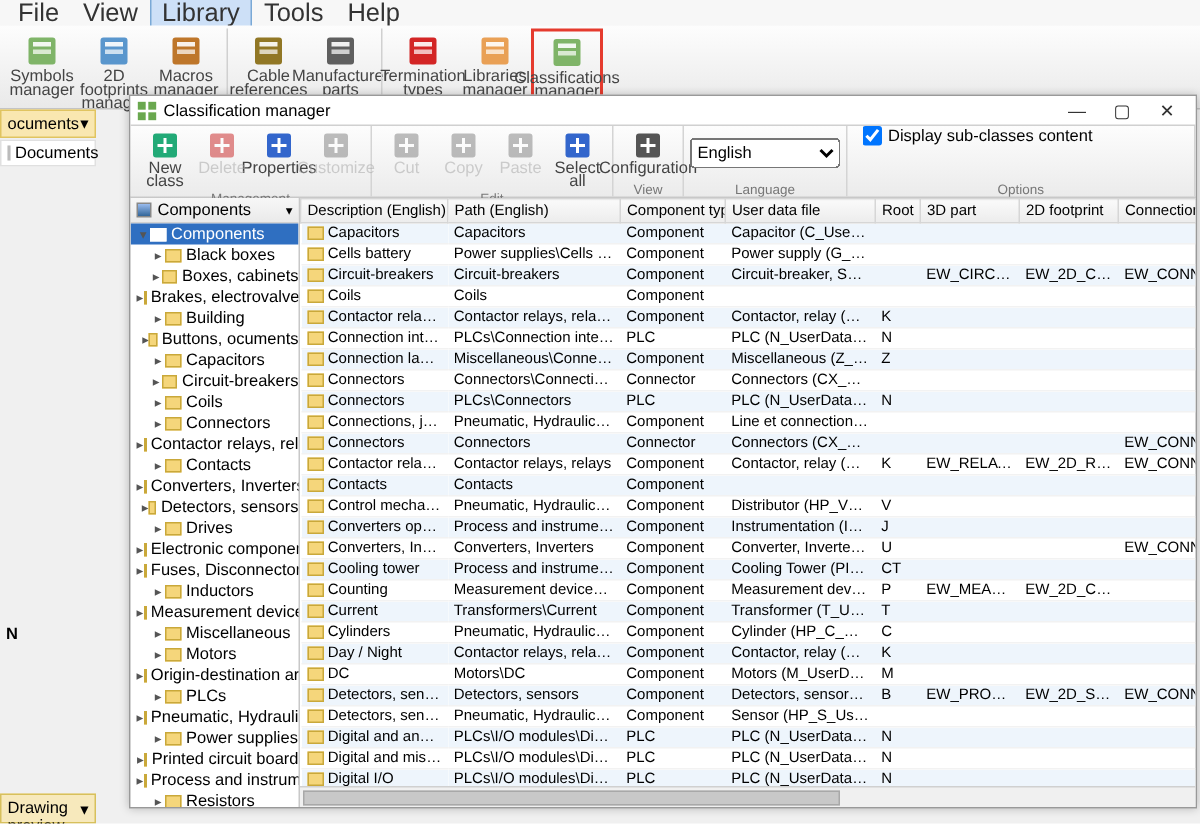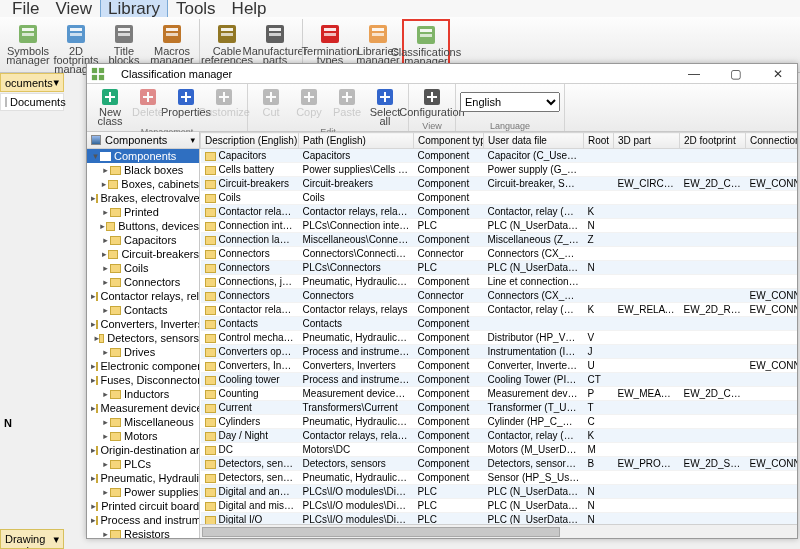--- a/index.html
+++ b/index.html
@@ -18,21 +18,21 @@
   .ribbon .sep { width: 1px; height: 52px; background: #d0d0d0; margin: 0 3px; }
 
   
   .left-col { position: absolute; left: 0; top: 73px; width: 64px; bottom: 0; }
   .left-col .hdr { background: #f9e7b0; border: 1px solid #e0c460; font-size: 10px; padding: 2px 4px; display: flex; justify-content: space-between; align-items: flex-end; }
   .left-col .itm { background: #fff; border: 1px solid #e0e0e0; margin-top: 1px; font-size: 10px; padding: 2px 4px; display: flex; align-items: center; }
   .drawing-prev { position: absolute; left: 0; bottom: 0; height: 20px; width: 100%; background: #f7e9bc; border: 1px solid #d7c05c; font-size: 10px; padding: 3px 4px; display:flex; justify-content:space-between;}
 
   
   .cm-window { position: absolute; left: 86px; top: 63px; right: 2px; bottom: 10px; background: #f0f0f0; border: 1px solid #999; box-shadow: 0 0 6px rgba(0,0,0,.25); display: flex; flex-direction: column; }
-  .cm-titlebar { height: 20px; background: #fff; display: flex; align-items: center; padding: 0 4px; border-bottom: 1px solid #d0d0d0; gap: 12px; }
+  .cm-titlebar { height: 20px; background: #fff; display: flex; align-items: center; padding: 0 4px; border-bottom: 1px solid #d0d0d0; }
   .cm-titlebar .ico { width: 14px; height: 14px; margin-right: 4px; }
   .cm-titlebar .title { font-size: 11px; }
   .cm-titlebar .spacer { flex: 1; }
   .cm-titlebar .winbtn { width: 30px; height: 18px; display: flex; align-items: center; justify-content: center; font-size: 12px; color: #333; }
 
   .cm-toolbar { height: 48px; background: linear-gradient(#fdfdfd, #ebebeb); border-bottom: 1px solid #c8c8c8; display: flex; align-items: stretch; }
   .cm-group { display: flex; flex-direction: column; align-items: center; border-right: 1px solid #d4d4d4; padding: 2px 4px 0 4px; }
   .cm-group .row { display: flex; align-items: flex-start; }
   .cm-group .tb { display: flex; flex-direction: column; align-items: center; width: 38px; padding: 1px; font-size: 9px; color: #444; line-height: 9px; text-align: center; }
   .cm-group .tb .icon { width: 20px; height: 20px; margin-bottom: 1px; }
@@ -86,29 +86,20 @@
       <span>Symbols</span>
       <span>manager</span>
     </div>
     <div class="btn">
       <svg class="icon" viewBox="0 0 24 24">
         <rect x="3" y="3" width="18" height="18" rx="2" fill="#3d85c6" opacity=".85"></rect>
         <rect x="6" y="6" width="12" height="3" fill="#fff" opacity=".9"></rect>
         <rect x="6" y="11" width="12" height="3" fill="#fff" opacity=".7"></rect>
       </svg>
       <span>2D footprints</span>
-      <span>manager</span>
-    </div>
-    <div class="btn">
-      <svg class="icon" viewBox="0 0 24 24">
-        <rect x="3" y="3" width="18" height="18" rx="2" fill="#666" opacity=".85"></rect>
-        <rect x="6" y="6" width="12" height="3" fill="#fff" opacity=".9"></rect>
-        <rect x="6" y="11" width="12" height="3" fill="#fff" opacity=".7"></rect>
-      </svg>
-      <span>Title blocks</span>
       <span>manager</span>
     </div>
     <div class="btn">
       <svg class="icon" viewBox="0 0 24 24">
         <rect x="3" y="3" width="18" height="18" rx="2" fill="#b45f06" opacity=".85"></rect>
         <rect x="6" y="6" width="12" height="3" fill="#fff" opacity=".9"></rect>
         <rect x="6" y="11" width="12" height="3" fill="#fff" opacity=".7"></rect>
       </svg>
       <span>Macros</span>
       <span>manager</span>
@@ -273,20 +264,27 @@
       <div class="cap">View</div>
     </div>
     <div class="cm-group cm-lang">
       <div class="row" style="padding-top:6px;">
         <select>
           <option>English</option>
         </select>
       </div>
       <div class="cap">Language</div>
     </div>
+    <div class="cm-group cm-opts" style="flex:1; align-items:flex-start;">
+      <label>
+        <input type="checkbox" checked="" style="">
+        <span>Display sub-classes content</span>
+      </label>
+      <div class="cap" style="align-self:center;">Options</div>
+    </div>
   </div>
 
   <div class="cm-body">
     <div class="cm-tree">
       <div class="hdr">
         <span style="display:inline-block;width:10px;height:10px;border:1px solid #888;margin-right:4px;background:linear-gradient(#9be,#369);"></span>
         <span>Components</span>
         <span style="margin-left:auto;font-size:9px;">▾</span>
       </div>
       <div id="cm-tree-nodes">
@@ -311,27 +309,27 @@
           <div class="node">
             <span style="width:10px;display:inline-block"></span>
             <span class="tw">▸</span>
             <span class="fld"></span>
             <span>Brakes, electrovalves</span>
           </div>
           <div class="node">
             <span style="width:10px;display:inline-block"></span>
             <span class="tw">▸</span>
             <span class="fld"></span>
-            <span>Printed</span>
-          </div>
-          <div class="node">
-            <span style="width:10px;display:inline-block"></span>
-            <span class="tw">▸</span>
-            <span class="fld"></span>
-            <span>Buttons, devices</span>
+            <span>Building</span>
+          </div>
+          <div class="node">
+            <span style="width:10px;display:inline-block"></span>
+            <span class="tw">▸</span>
+            <span class="fld"></span>
+            <span>Buttons, ocuments</span>
           </div>
           <div class="node">
             <span style="width:10px;display:inline-block"></span>
             <span class="tw">▸</span>
             <span class="fld"></span>
             <span>Capacitors</span>
           </div>
           <div class="node">
             <span style="width:10px;display:inline-block"></span>
             <span class="tw">▸</span>

